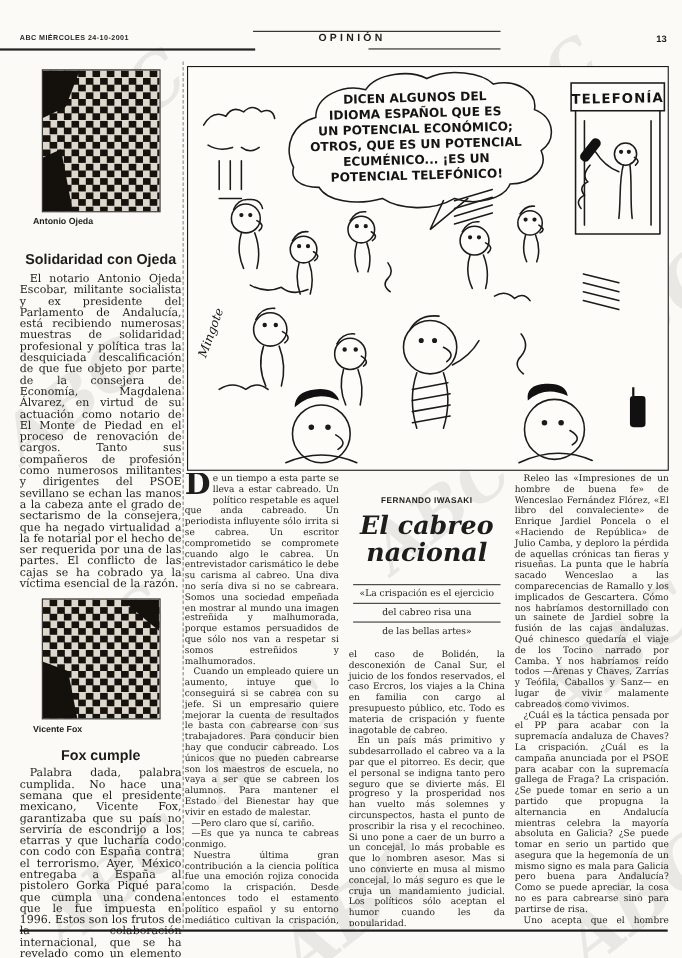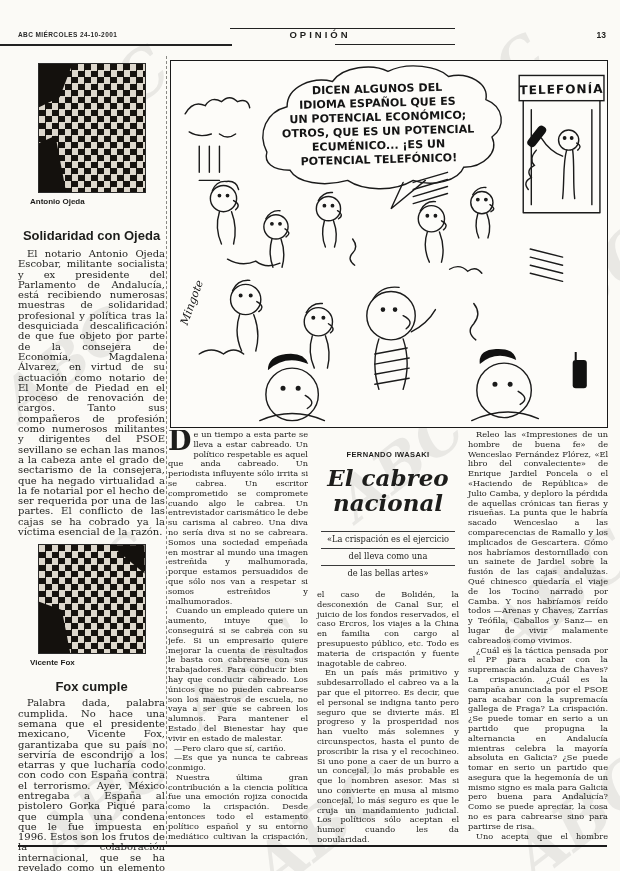--- a/index.html
+++ b/index.html
@@ -224,21 +224,21 @@
       <p class="dlg">—Pero claro que sí, cariño.</p>
       <p class="dlg">—Es que ya nunca te cabreas conmigo.</p>
       <p class="ind">Nuestra última gran contribución a la ciencia política fue una emoción rojiza conocida como la crispación. Desde entonces todo el estamento político español y su entorno mediático cultivan la crispación, pues la crispación es el ejercicio del cabreo como una de las bellas artes. Gescartera, Isla Chica, la fusión de las cajas andaluzas, los despidos de profesores de religión, la quiebra de Santana, los amoríos principescos,</p>
     </div>
 
     <div>
       <div class="byline">FERNANDO IWASAKI</div>
       <h1 class="headline">El cabreo nacional</h1>
       <div class="pullquote">
         <div class="quote-line">«La crispación es el ejercicio</div>
-        <div class="quote-line">del lleva como una</div>
+        <div class="quote-line">del cabreo risa una</div>
         <div class="quote-line">de las bellas artes»</div>
       </div>
       <p>el caso de Bolidén, la desconexión de Canal Sur, el juicio de los fondos reservados, el caso Ercros, los viajes a la China en familia con cargo al presupuesto público, etc. Todo es materia de crispación y fuente inagotable de cabreo.</p>
       <p class="ind">En un país más primitivo y subdesarrollado el cabreo va a la par que el pitorreo. Es decir, que el personal se indigna tanto pero seguro que se divierte más. El progreso y la prosperidad nos han vuelto más solemnes y circunspectos, hasta el punto de proscribir la risa y el recochineo. Si uno pone a caer de un burro a un concejal, lo más probable es que lo nombren asesor. Mas si uno convierte en musa al mismo concejal, lo más seguro es que le cruja un mandamiento judicial. Los políticos sólo aceptan el humor cuando les da popularidad.</p>
       <p class="dlg">—Póngame con el programa del guiñol, que vengo cabreado.</p>
       <p class="dlg">—Pero si Usted no tiene guiñol, Excelentísimo.</p>
 
     </div>
 
     <div>

